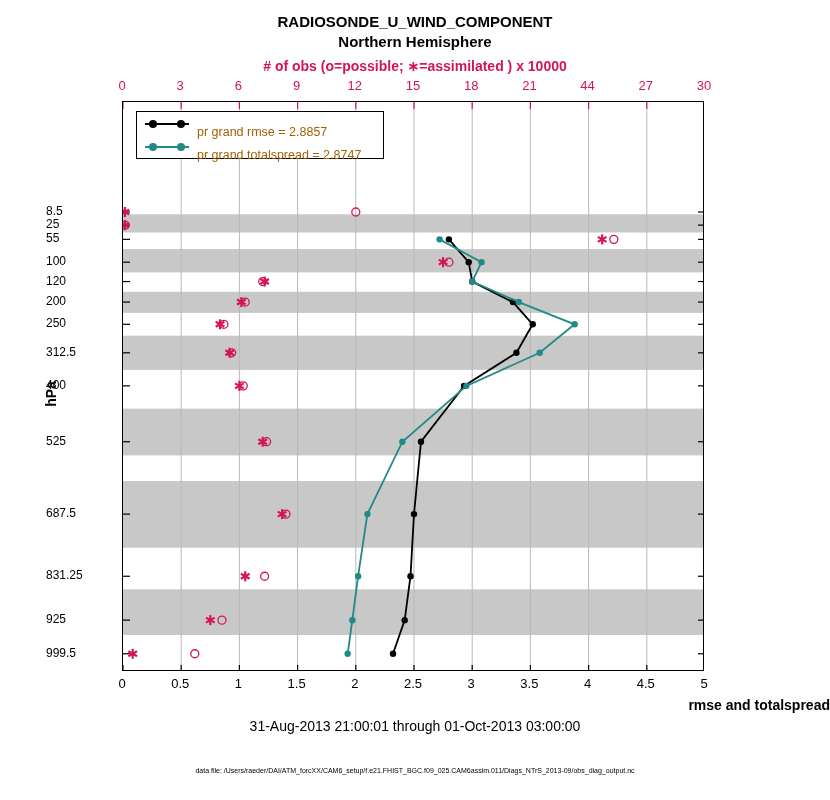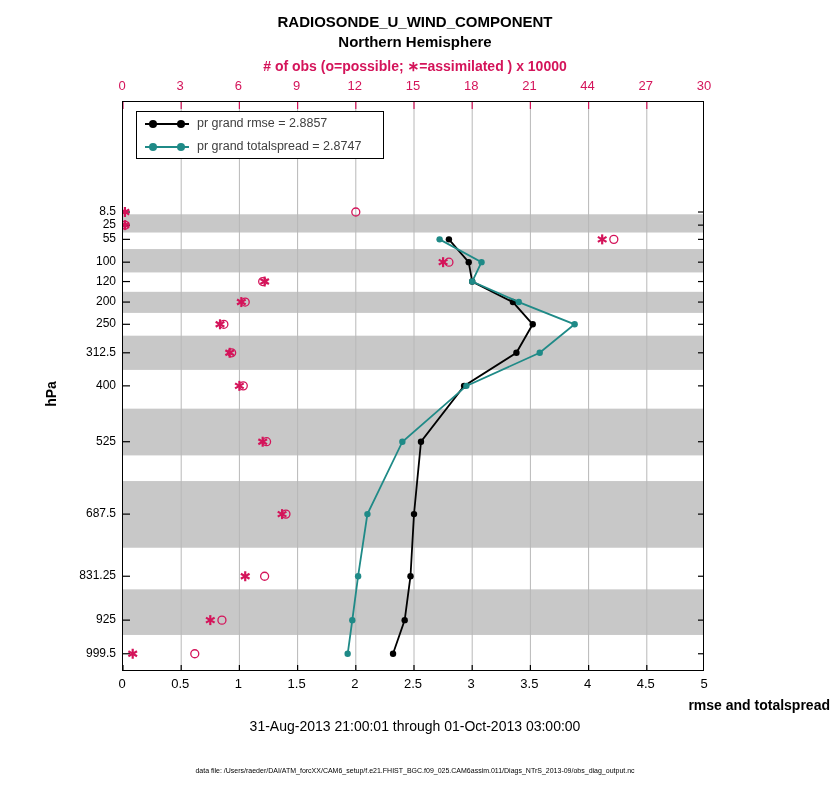--- a/index.html
+++ b/index.html
@@ -68,21 +68,20 @@
     position: absolute;
     font-size: 13px;
     color: #000;
     transform: translateX(-50%);
     top: 676px;
   }
   .ylab {
     position: absolute;
     font-size: 12px;
     color: #000;
-    text-align: right;
     transform: translateY(-50%);
     width: 70px;
     left: 46px;
   }
   .y-axis-title {
     position: absolute;
     left: 38px;
     top: 386px;
     font-size: 14px;
     font-weight: bold;
@@ -143,23 +142,23 @@
   .legend-dot {
     position: absolute;
     top: 8px;
     width: 8px;
     height: 8px;
     border-radius: 50%;
   }
   .legend-text {
     position: absolute;
     left: 60px;
-    top: 4px;
+    top: 13px;
     font-size: 12.5px;
-    color: #404040;
+    color: #a16207;
     white-space: nowrap;
   }
   svg.overlay {
     position: absolute;
     left: 0; top: 0;
     width: 582px;
     height: 570px;
     overflow: visible;
   }
 </style>

